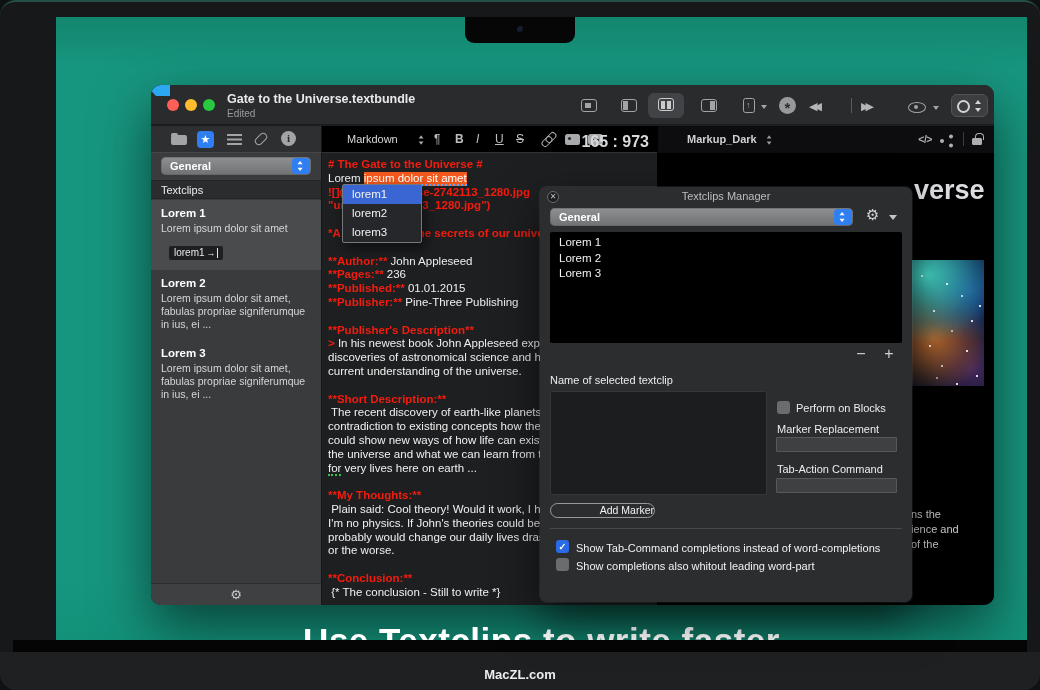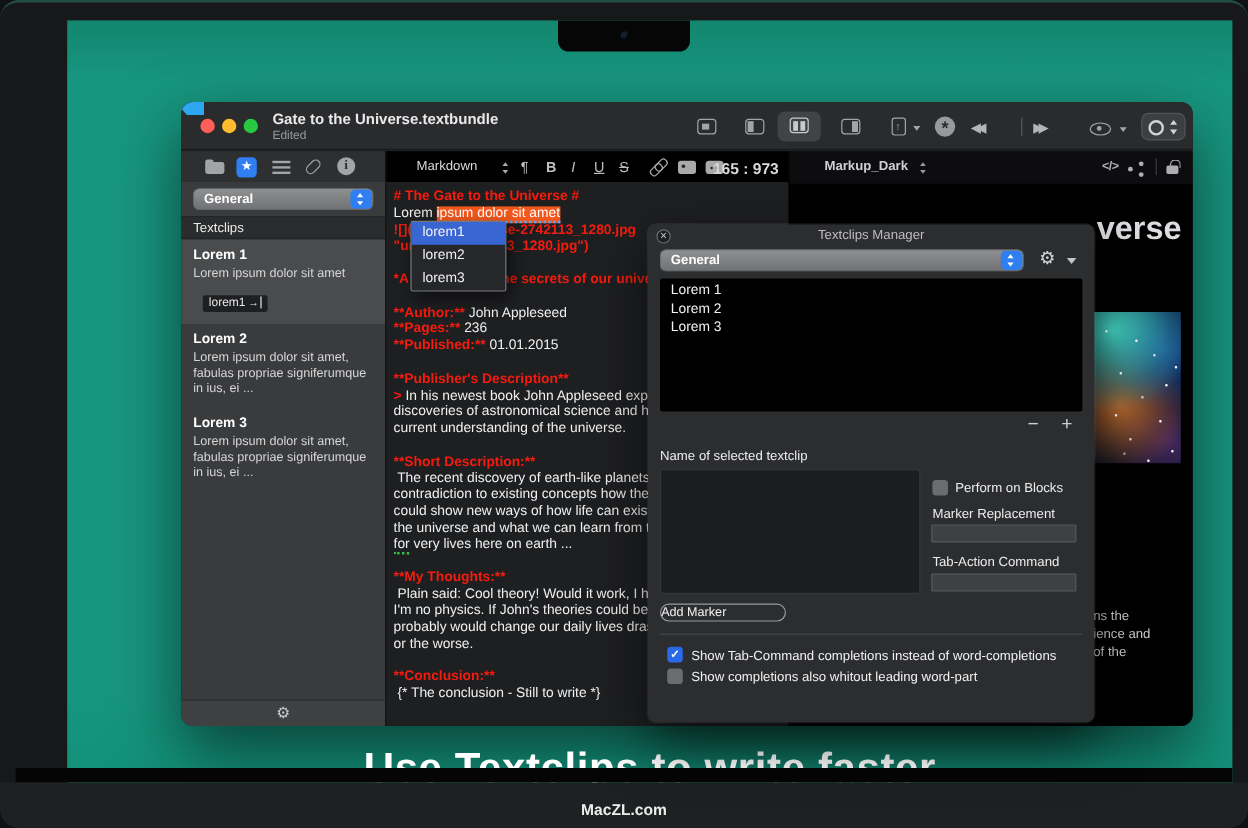--- a/index.html
+++ b/index.html
@@ -73,21 +73,21 @@
   #fmt-bar .updown{position:absolute;left:96px;top:8px;transform:scale(.8);}
   #fmt-bar .updown::before{border-bottom-color:#a8a9ab;} #fmt-bar .updown::after{border-top-color:#a8a9ab;}
   .fmt-g{position:absolute;top:6px;font-size:12px;color:#bdbec0;}
   .link-ico{position:absolute;left:219px;top:8px;width:14px;height:12px;}
   .link-ico::before,.link-ico::after{content:"";position:absolute;width:10px;height:5px;border:1.5px solid #a8a9ab;border-radius:3px;transform:rotate(-45deg);}
   .link-ico::before{left:0;top:4px;} .link-ico::after{left:4px;top:0px;}
   .img-ico{position:absolute;left:243px;top:8px;width:15px;height:11px;background:#a8a9ab;border-radius:2.5px;}
   .img-ico::before{content:"";position:absolute;left:3px;top:2.5px;width:3px;height:3px;border-radius:50%;background:#232426;}
   .cmt-ico{position:absolute;left:266px;top:8px;width:15px;height:11px;background:#a8a9ab;border-radius:3px;}
   .cmt-ico::before{content:"";position:absolute;left:3.5px;top:4.5px;width:2px;height:2px;border-radius:50%;background:#232426;box-shadow:5px 0 0 #232426;}
-  #fmt-counter{position:absolute;right:8px;top:7px;font-size:13px;font-weight:bold;color:#d8d9db;}
+  #fmt-counter{position:absolute;right:8px;top:7px;font-size:16px;font-weight:bold;color:#d8d9db;}
 
   #pv-theme{position:absolute;left:29px;top:7px;font-size:11px;font-weight:bold;color:#cfd0d2;}
   #pv-bar .updown{position:absolute;left:108px;top:8px;transform:scale(.8);}
   #pv-bar .updown::before{border-bottom-color:#9a9b9d;} #pv-bar .updown::after{border-top-color:#9a9b9d;}
   #pv-code{position:absolute;right:62px;top:7px;font-size:10.5px;font-weight:bold;color:#aeafb1;letter-spacing:-.5px;}
   .share-ico{position:absolute;right:40px;top:8px;width:14px;height:12px;}
   .share-ico::before{content:"";position:absolute;left:0;top:4.5px;width:4px;height:4px;border-radius:50%;background:#aeafb1;
     box-shadow:9px -4.5px 0 #aeafb1,9px 4.5px 0 #aeafb1;}
   #pv-div{position:absolute;right:30px;top:6px;width:1px;height:14px;background:#3a3b3d;}
   .lock-ico{position:absolute;right:12px;top:12px;width:10px;height:7px;background:#aeafb1;border-radius:1.5px;}
@@ -164,21 +164,21 @@
   .cb.on{background:#2b6ae6;}
   #perform-row{position:absolute;left:237px;top:211px;}
   #perform-row .cb{margin-right:6px;}
   .side-label{position:absolute;font-size:11px;color:#ededee;}
   #marker-label{left:237px;top:236px;}
   .mini-input{position:absolute;width:121px;height:15px;background:#3f4042;border:1px solid #57585a;border-radius:1px;}
   #marker-input{left:236px;top:250px;}
   #tab-label{left:237px;top:276px;}
   #tab-input{left:236px;top:291px;}
   #add-marker{position:absolute;left:10px;top:316px;width:105px;height:15px;border:1px solid #98999b;border-radius:8px;
-    font-size:10.5px;color:#f2f2f3;text-align:left;line-height:13px;background:transparent;}
+    font-size:10.5px;color:#f2f2f3;text-align:right;line-height:13px;background:transparent;}
   #dlg-divider{position:absolute;left:10px;right:10px;top:341px;height:1px;background:#48494b;}
   #opts{position:absolute;left:16px;top:351px;right:8px;}
   .opt-row{height:17px;margin-bottom:0.5px;white-space:nowrap;}
   .opt-row .cb{margin-right:7px;transform:translateY(-1px);}
   .opt-label{font-size:11px;color:#f1f1f2;vertical-align:middle;}
   .inline-label{font-size:11px;color:#ededee;vertical-align:middle;text-align:right;}
 </style>
 </head>
 <body>
 
@@ -277,20 +277,21 @@
               <div class="ed-line"><span class="seg-r"># The Gate to the Universe #</span></div>
               <div class="ed-line"><span class="seg-w">Lorem </span><span class="seg-hl">ipsum dolor sit amet</span></div>
               <div class="ed-line"><span class="seg-r">![](assets/universe-2742113_1280.jpg</span></div>
               <div class="ed-line"><span class="seg-r">"universe-2742113_1280.jpg")</span></div>
               <div class="ed-line">&nbsp;</div>
               <div class="ed-line"><span class="seg-r">*A deep look at the secrets of our universe*</span></div>
               <div class="ed-line">&nbsp;</div>
               <div class="ed-line"><span class="seg-r">**Author:**</span><span class="seg-w"> John Appleseed</span></div>
               <div class="ed-line"><span class="seg-r">**Pages:**</span><span class="seg-w"> 236</span></div>
               <div class="ed-line"><span class="seg-r">**Published:**</span><span class="seg-w"> 01.01.2015</span></div>
+              <div class="ed-line"><span class="seg-r">**Publisher:**</span><span class="seg-w"> Pine-Three Publishing</span></div>
               <div class="ed-line">&nbsp;</div>
               <div class="ed-line"><span class="seg-r">**Publisher's Description**</span></div>
               <div class="ed-line"><span class="seg-r">&gt; </span><span class="seg-w">In his newest book John Appleseed expl</span></div>
               <div class="ed-line"><span class="seg-w">discoveries of astronomical science and ho</span></div>
               <div class="ed-line"><span class="seg-w">current understanding of the universe.</span></div>
               <div class="ed-line">&nbsp;</div>
               <div class="ed-line"><span class="seg-r">**Short Description:**</span></div>
               <div class="ed-line"><span class="seg-w"> The recent discovery of earth-like planets,</span></div>
               <div class="ed-line"><span class="seg-w">contradiction to existing concepts how the</span></div>
               <div class="ed-line"><span class="seg-w">could show new ways of how life can exist</span></div>

